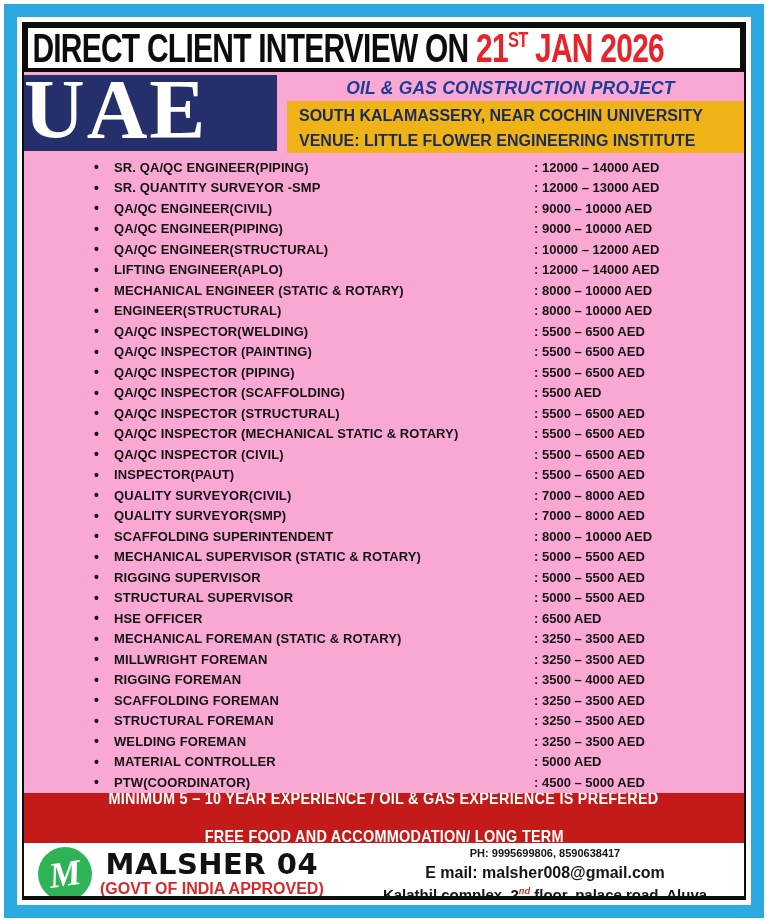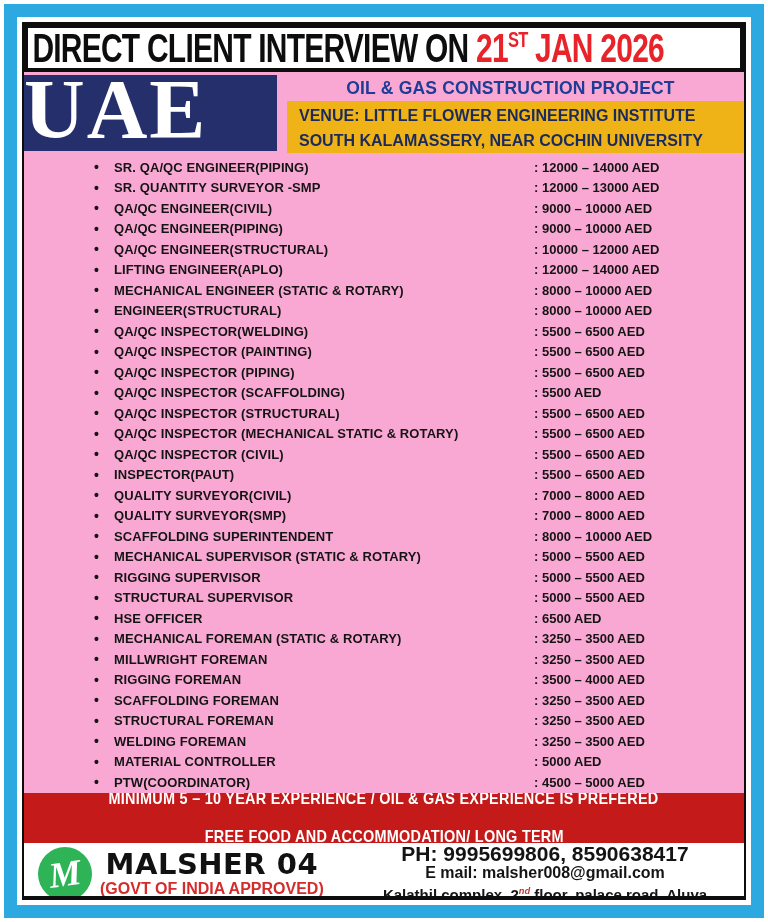--- a/index.html
+++ b/index.html
@@ -42,20 +42,21 @@
     flex:0 0 253px; background:#252F6C; color:#ffffff;
     font-family:"Liberation Serif", serif; font-weight:700;
     font-size:84px; line-height:70px; text-align:left;
     height:76px; overflow:hidden; letter-spacing:2px;
   }
   .brand-right { flex:1; display:flex; flex-direction:column; }
   .project-line {
     flex:0 0 26px; display:flex; align-items:center; justify-content:center;
     color:#1E3C96; font-weight:800; font-size:17.5px; letter-spacing:0.2px;
     white-space:nowrap;
+    font-style:italic;
   }
   .venue-box {
     flex:1; margin-left:10px; background:#F0B317; color:#1A2A5C;
     font-weight:800; font-size:16px; line-height:25px;
     padding:2px 0 0 12px; white-space:nowrap;
   }
 
   
   .job-list { flex:1; padding-top:4px; }
   .job-row { display:flex; align-items:center; height:20.5px; font-weight:700; font-size:13px; color:#141414; }
@@ -85,43 +86,43 @@
     color:#ffffff; font-family:"Liberation Serif", serif; font-style:italic;
     font-weight:700; font-size:36px; transform:rotate(-8deg); line-height:1;
   }
   .agency-block { margin-left:8px; text-align:center; }
   .agency-name {
     font-family:"DejaVu Sans", sans-serif; font-weight:800; font-size:29px;
     color:#111111; letter-spacing:0.5px; line-height:1.05; white-space:nowrap;
   }
   .agency-approval { color:#D42B2B; font-weight:800; font-size:16px; margin-top:1px; white-space:nowrap; }
   .footer-right { flex:1; text-align:center; padding-right:8px; color:#141414; }
-  .footer-phone { font-weight:800; font-size:21px; line-height:19px; }
+  .footer-phone { font-weight:800; font-size:11px; line-height:19px; }
   .footer-email { font-weight:800; font-size:16px; line-height:19px; }
   .footer-address { font-weight:800; font-size:15px; line-height:19px; white-space:nowrap; }
   .footer-address sup { font-size:0.62em; color:#C0392B;font-style:italic; }
 </style>
 </head>
 <body>
 
 <div class="poster">
   <div class="cyan-frame">
     <div class="content">
 
       <div class="header-box">
         <span class="header-line"><span>DIRECT CLIENT INTERVIEW ON </span><span class="date"><span>21</span><sup>ST</sup><span> JAN 2026</span></span></span>
       </div>
 
       <div class="brand-row">
         <div class="uae-box">UAE</div>
         <div class="brand-right">
           <div class="project-line">OIL &amp; GAS CONSTRUCTION  PROJECT</div>
           <div class="venue-box">
+            <div>SOUTH KALAMASSERY, NEAR COCHIN UNIVERSITY</div>
             <div>VENUE: LITTLE FLOWER ENGINEERING INSTITUTE</div>
-            <div>SOUTH KALAMASSERY, NEAR COCHIN UNIVERSITY</div>
           </div>
         </div>
       </div>
 
       <div class="job-list">
 
           <div class="job-row">
             <span class="job-bullet">•</span>
             <span class="job-title">SR. QA/QC ENGINEER(PIPING)</span>
             <span class="job-salary">: 12000 – 14000 AED</span>

